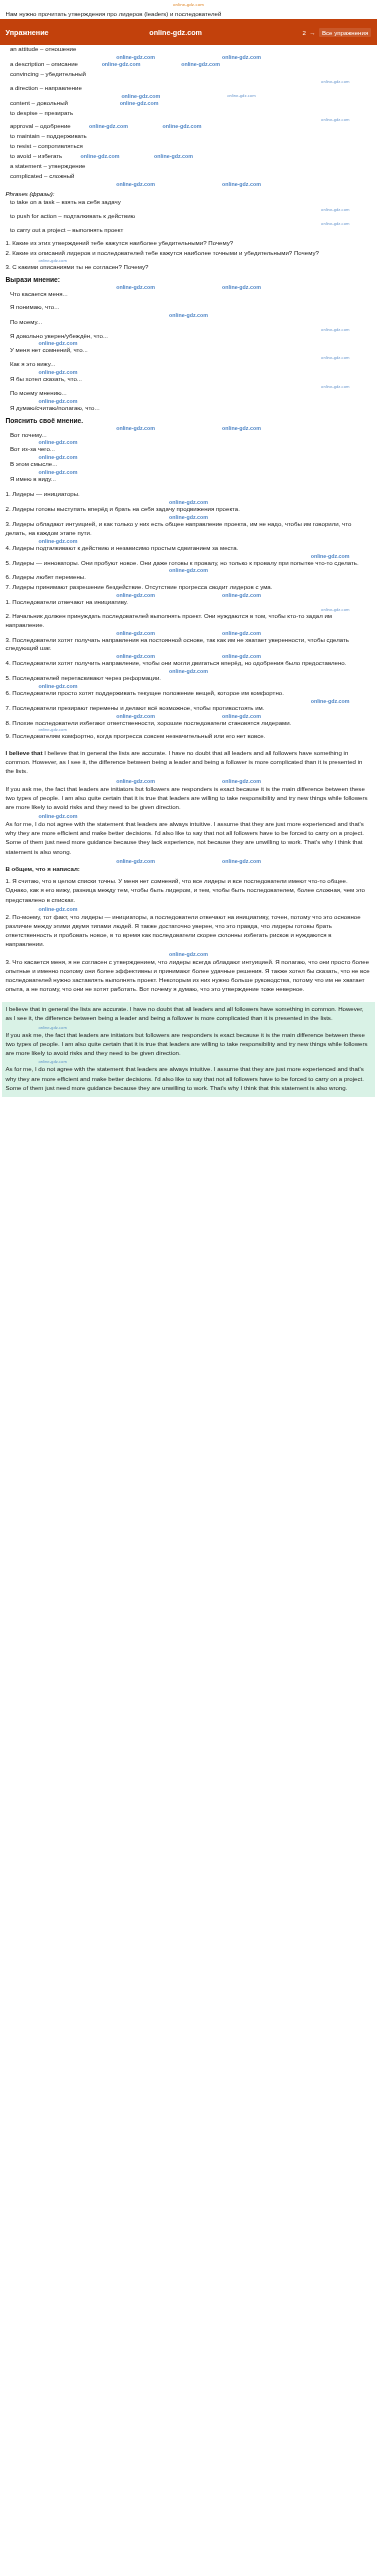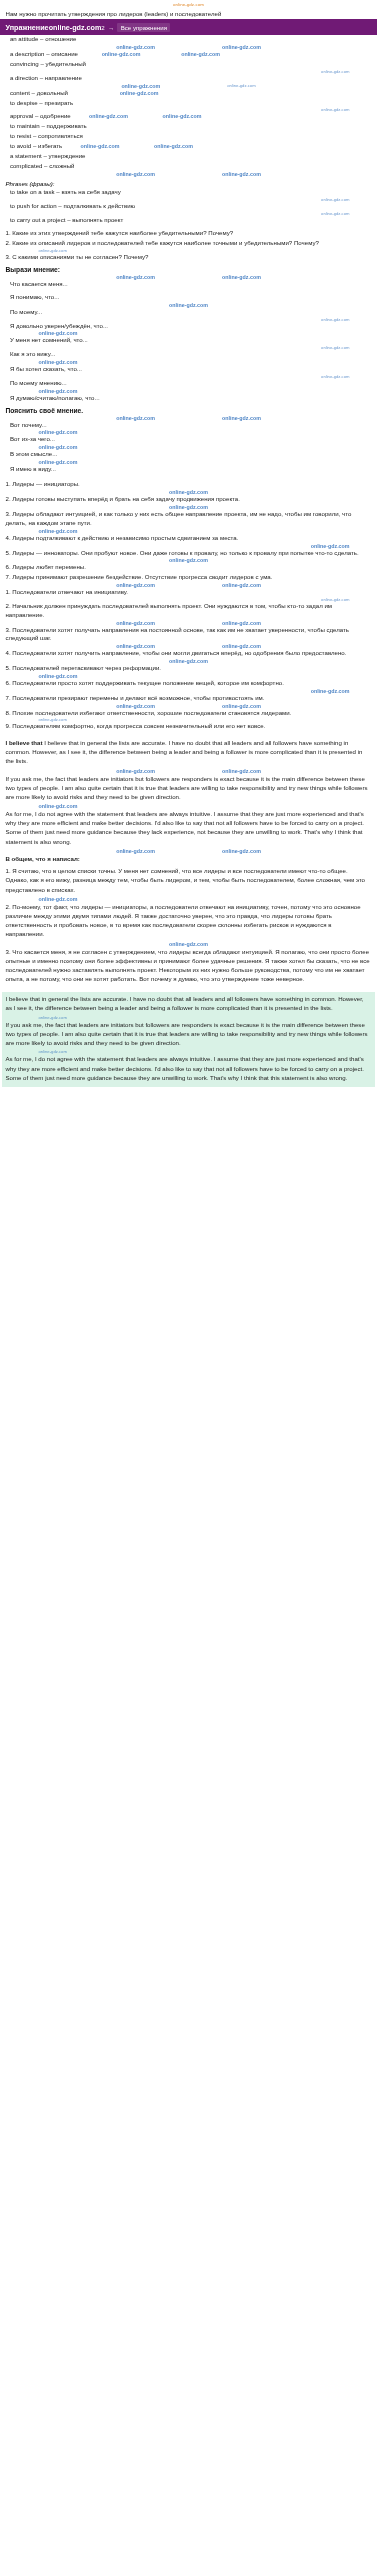--- a/index.html
+++ b/index.html
@@ -17,25 +17,26 @@
   }
   .topbar {
     height: 7.8px;
     text-align: center;
     font-size: 4.4px;
     color: #e08a2e;
     padding-top: 1.7px;
     letter-spacing: 0.1px;
   }
   .titlebar {
-    background: #701a75;
+    background: #c2410c;
     color: #fff;
-    height: 16px;
+    height: 26px;
     display: flex;
     align-items: center;
+    justify-content: space-between;
     padding: 0 5.5px;
     font-size: 7.2px;
     font-weight: bold;
   }
   .titlebar .pager {
     display: flex;
     align-items: center;
     gap: 3.3px;
     font-size: 6.1px;
     font-weight: normal;

